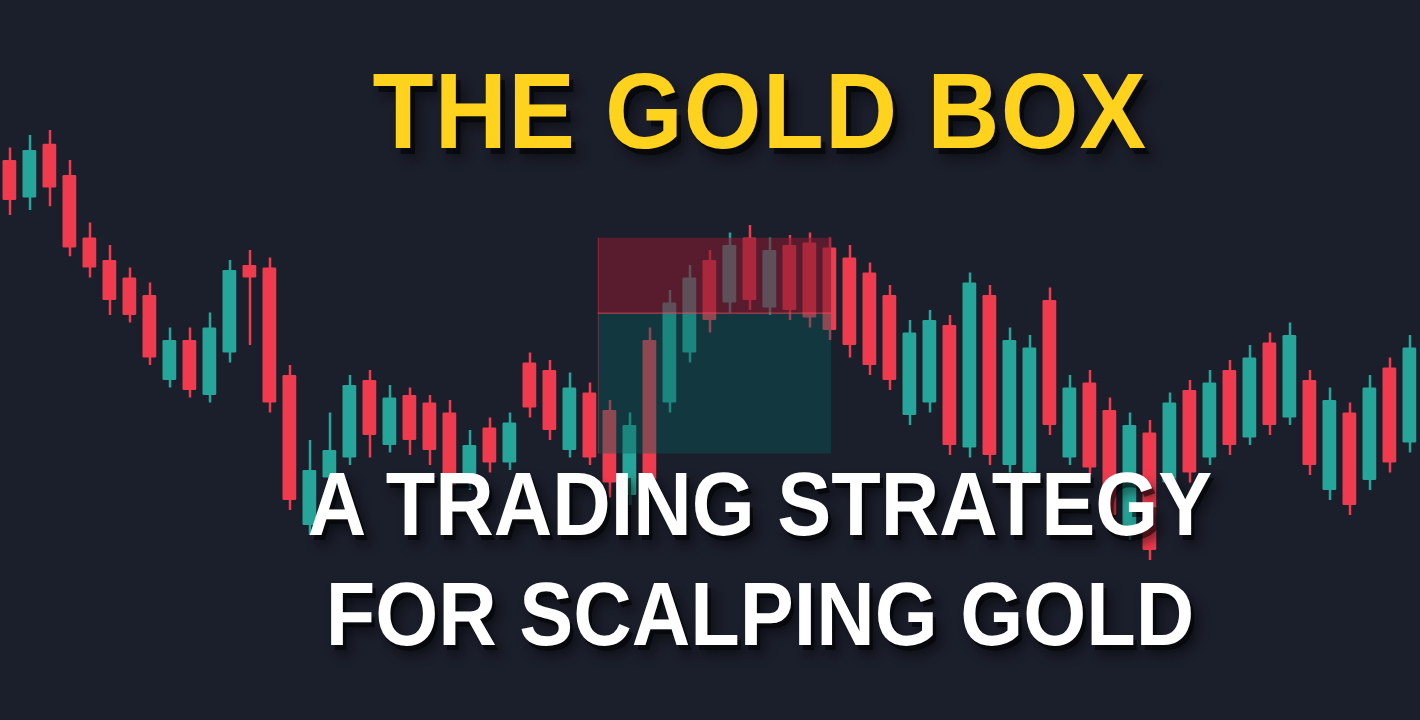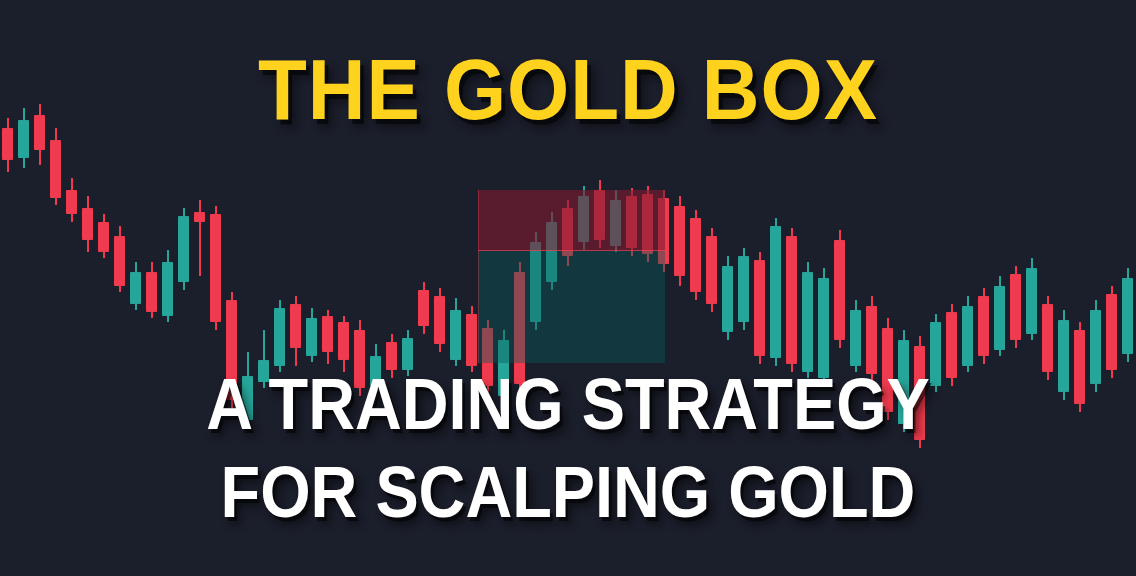--- a/index.html
+++ b/index.html
@@ -20,21 +20,21 @@
   .c-dn .wick,.c-dn .body{background:#f03b4e;}
 
   
   #gold-box{position:absolute;overflow:hidden;}
   #zone-upper{position:absolute;left:0;right:0;top:0;background:rgba(128,28,50,0.62);}
   #zone-lower{position:absolute;left:0;right:0;bottom:0;background:rgba(10,90,88,0.42);}
   #zone-divider{position:absolute;left:0;right:0;height:1px;background:rgba(240,59,78,0.75);}
   #box-left-edge{position:absolute;left:0;top:0;bottom:0;width:1px;background:rgba(240,59,78,0.35);}
 
   
-  #text-layer{position:absolute;inset:0;}
+  #text-layer{position:absolute;inset:0;margin-left:40px;}
   .hl{
     position:absolute;left:0;width:1136px;text-align:center;
     font-family:"Liberation Sans", sans-serif;
     font-weight:700;white-space:nowrap;line-height:1;
   }
   #title-main{
     top:46px;font-size:86px;color:#ffd21e;
     letter-spacing:1px;
     transform:scaleX(0.93);
     text-shadow:4px 5px 0 rgba(0,0,0,0.55), 7px 8px 10px rgba(0,0,0,0.45);

